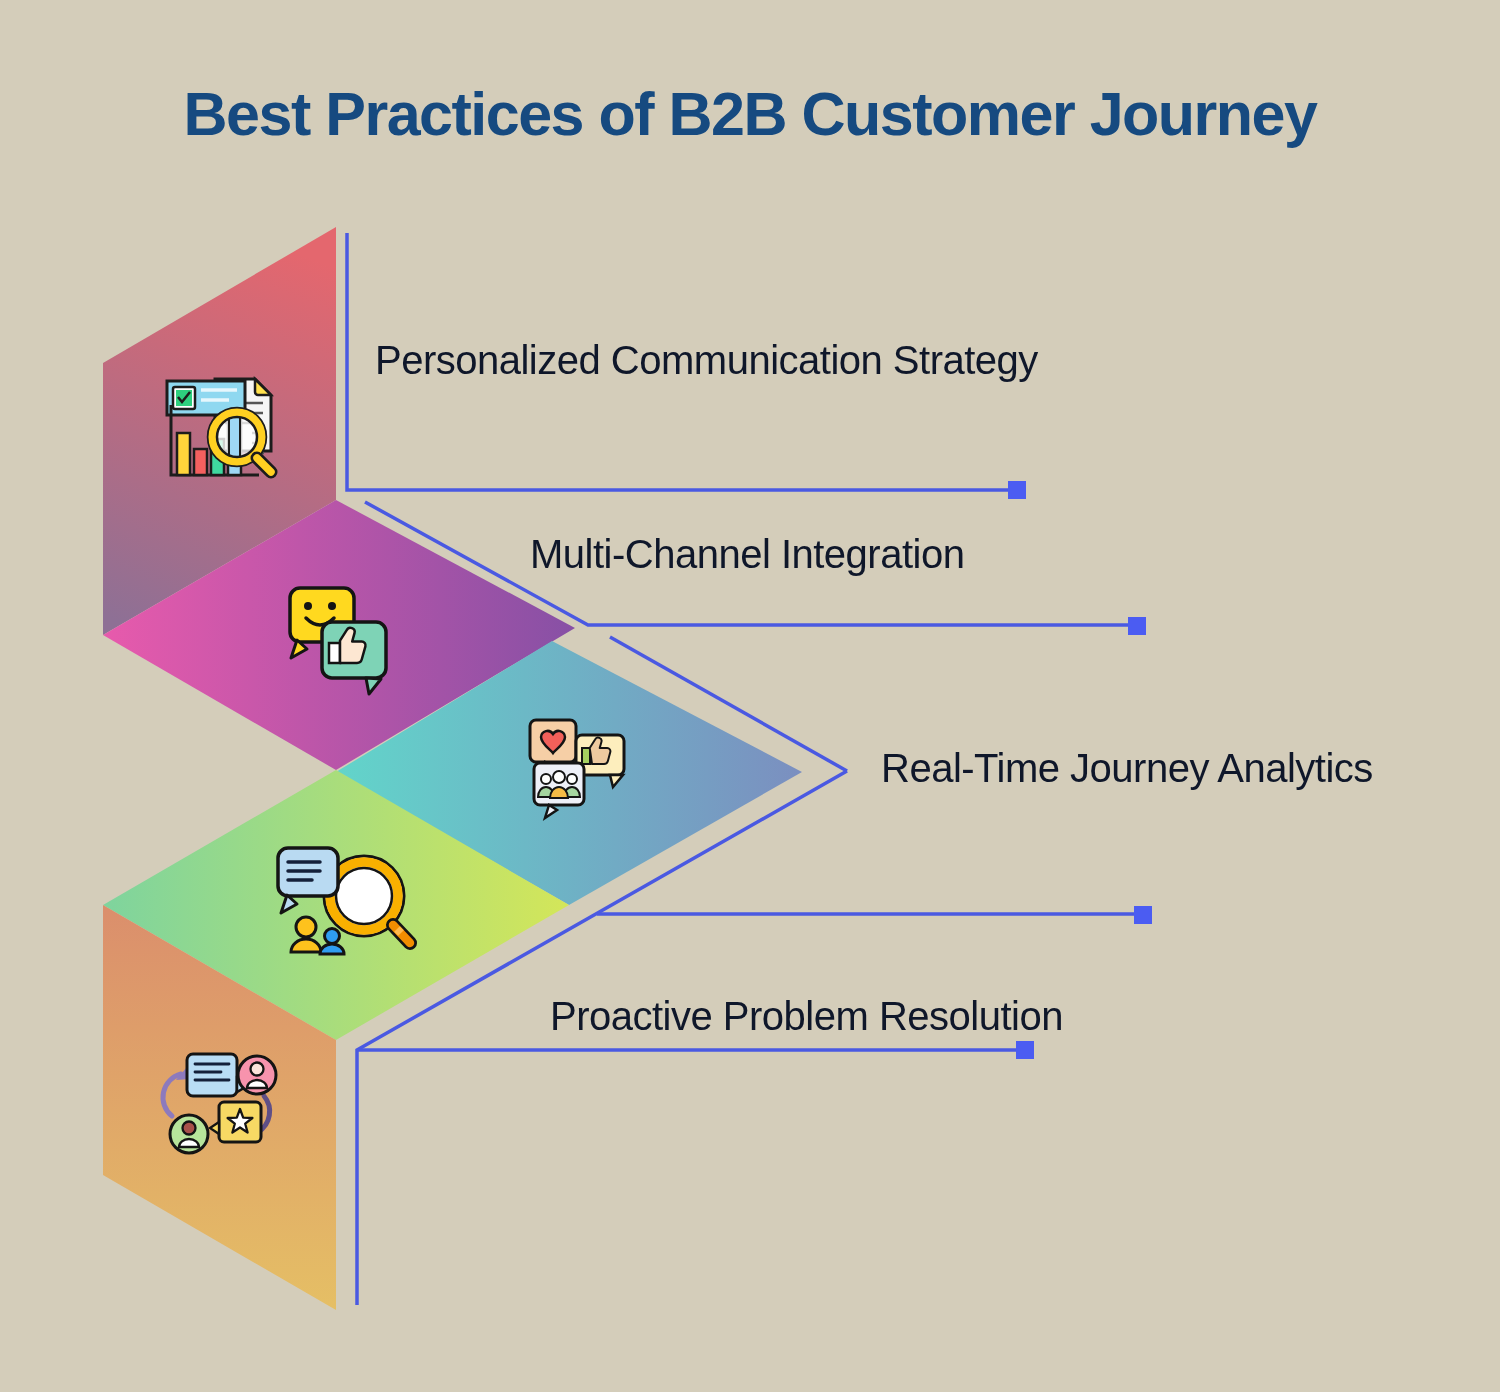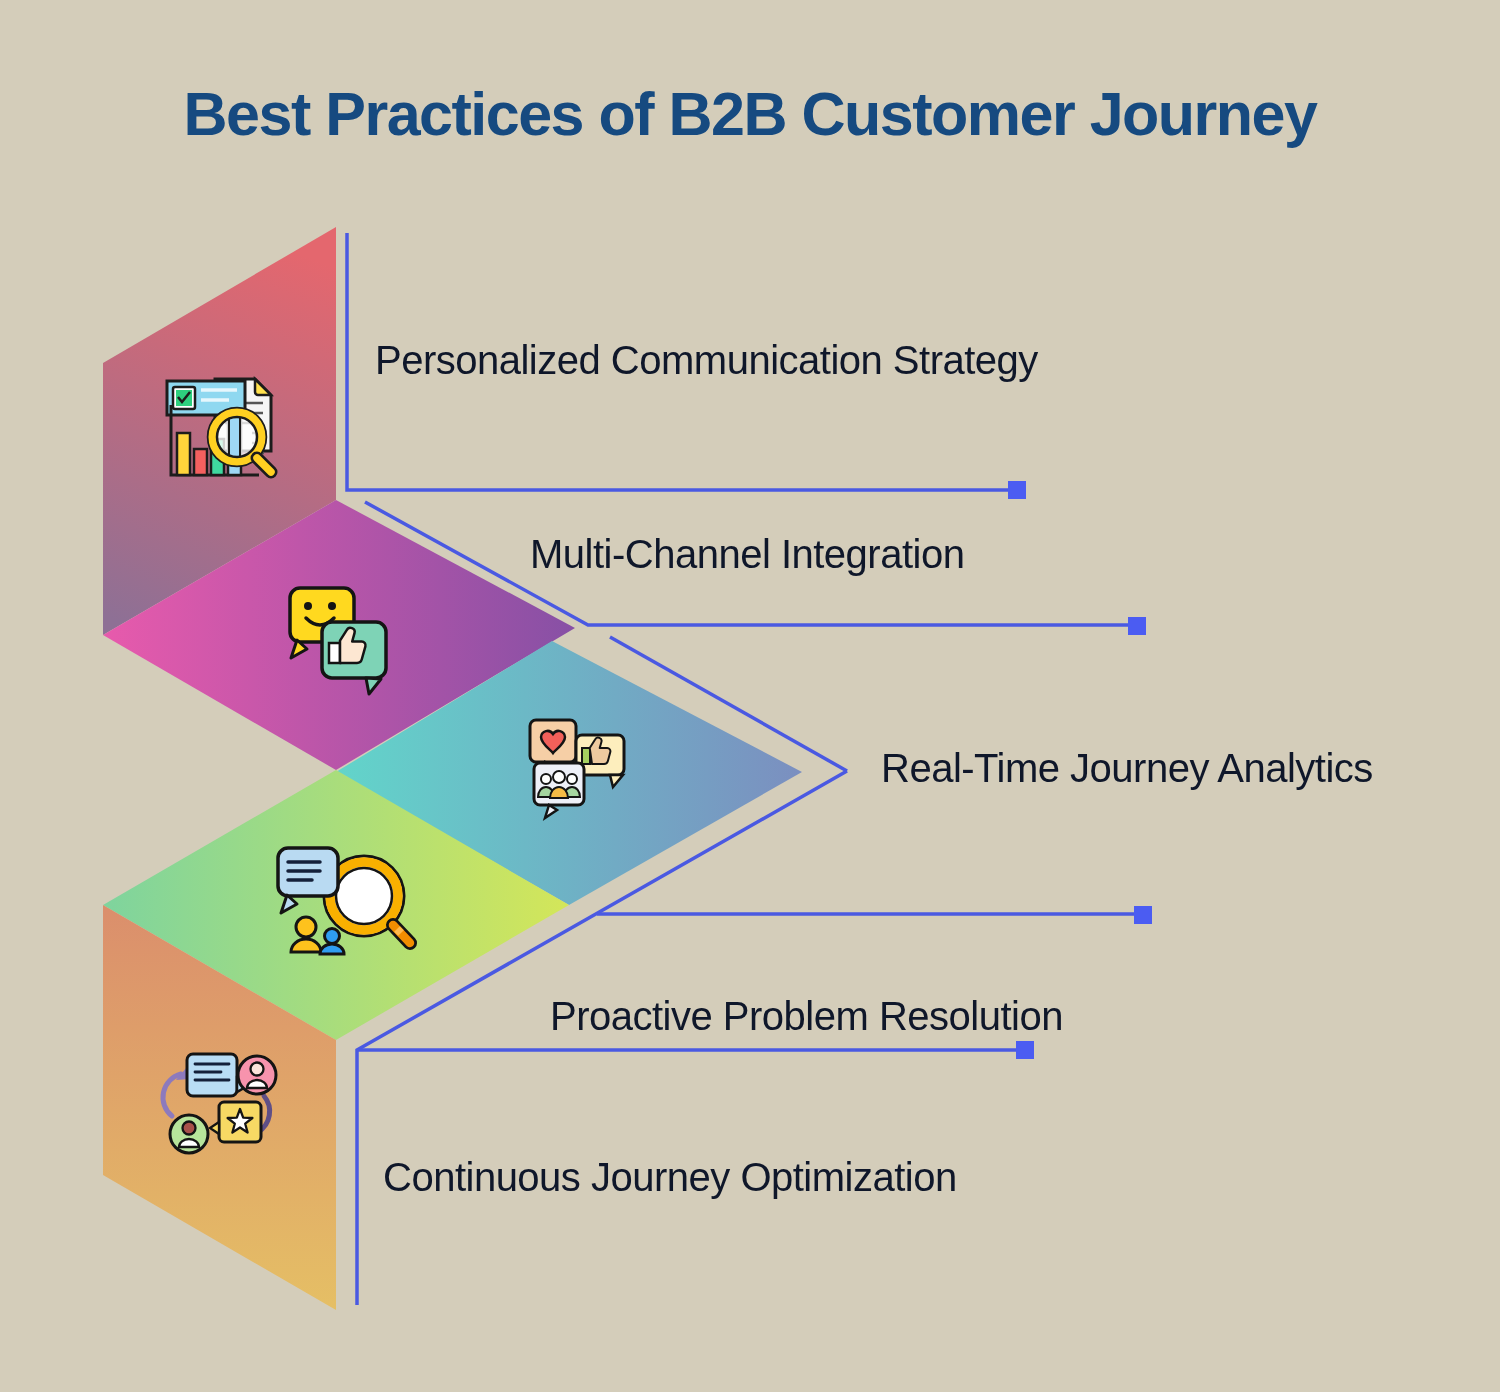--- a/index.html
+++ b/index.html
@@ -183,15 +183,14 @@
       <circle cx="-28" cy="26" r="19" fill="#b7e49b" stroke="#141414" stroke-width="3"></circle>
       <path d="M-38,39 a10,8 0 0 1 20,0 z" fill="#ffffff" stroke="#141414" stroke-width="2.3"></path>
       <circle cx="-28" cy="20" r="6.5" fill="#a8504a" stroke="#141414" stroke-width="2.3"></circle>
     </g>
   </svg>
 
   <div class="step-label lbl-1">Personalized Communication Strategy</div>
   <div class="step-label lbl-3">Real-Time Journey Analytics</div>
   <div class="step-label lbl-2">Multi-Channel Integration</div>
   <div class="step-label lbl-4">Proactive Problem Resolution</div>
-  <div class="step-label lbl-5">Continuous Journey Optimization</div>
 
 </div>
 
 </body></html>

